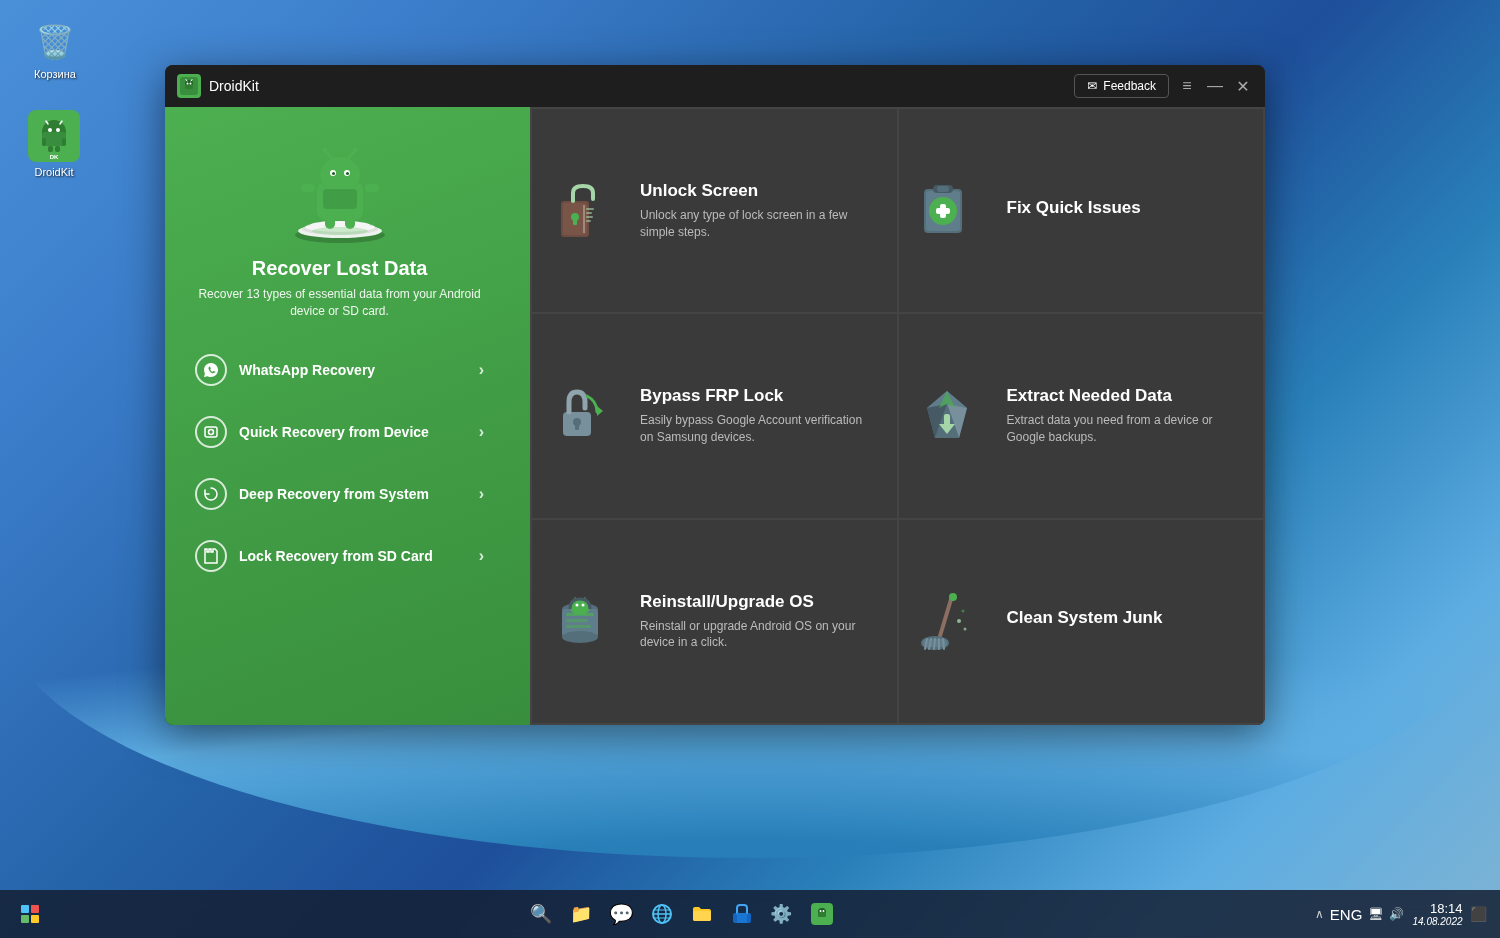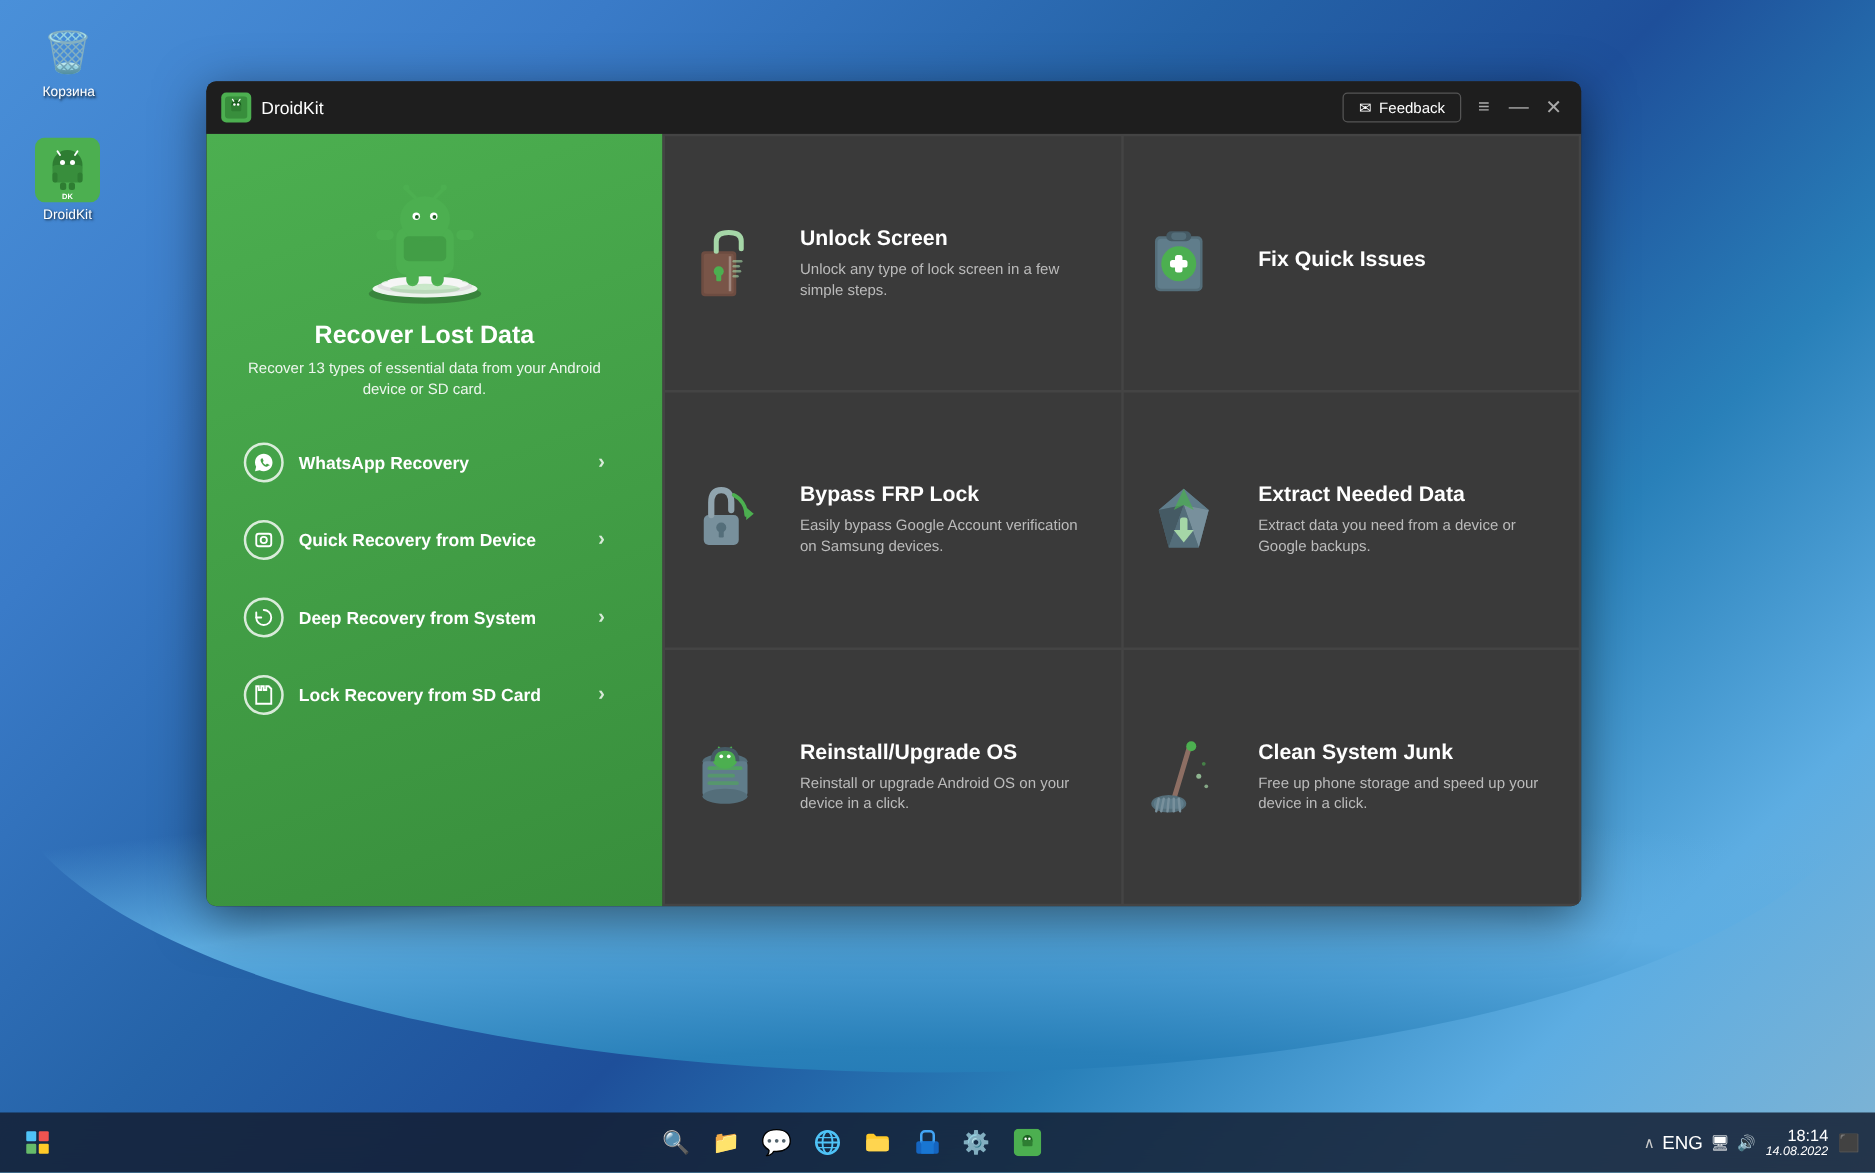--- a/index.html
+++ b/index.html
@@ -639,21 +639,20 @@
 
               <circle cx="36" cy="6" r="4" fill="#4caf50"></circle>
 
               <circle cx="42" cy="30" r="2" fill="#a5d6a7" opacity="0.8"></circle>
               <circle cx="46" cy="20" r="1.5" fill="#4caf50" opacity="0.6"></circle>
               <circle cx="48" cy="38" r="1.5" fill="#a5d6a7" opacity="0.7"></circle>
             </svg>
           </div>
           <div class="card-text">
             <div class="card-title">Clean System Junk</div>
-            <div class="card-desc">Free up phone storage and speed up your device in a click.</div>
           </div>
         </div>
 
       </div>
     </div>
   </div>
 
   <div class="taskbar">
 
     <div class="taskbar-start">

